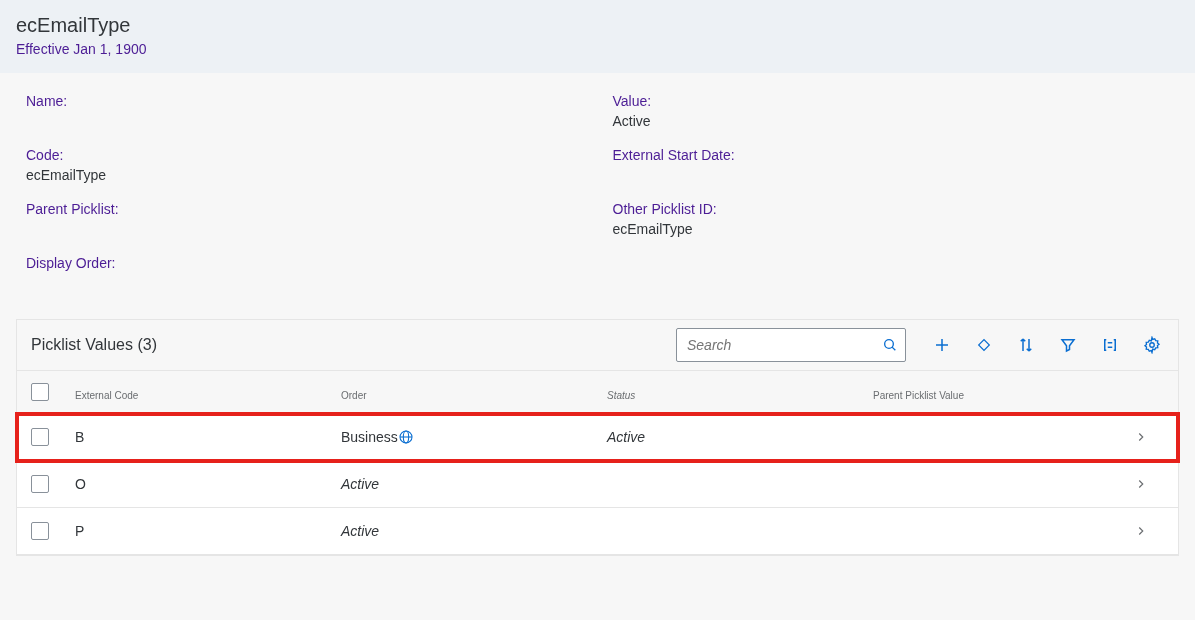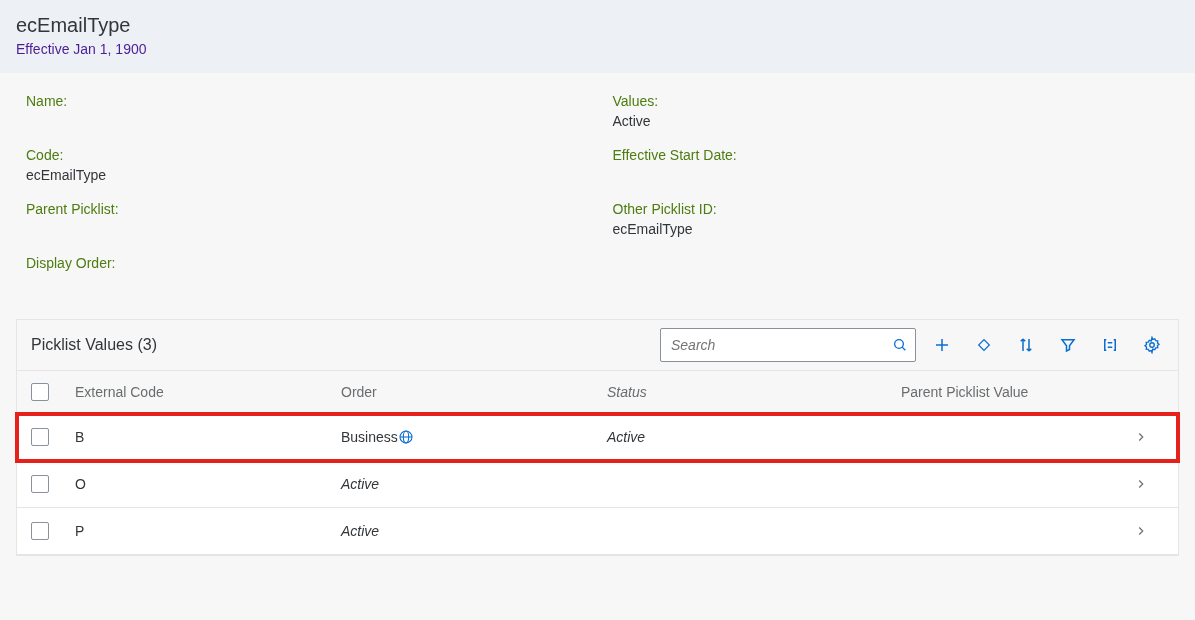--- a/index.html
+++ b/index.html
@@ -27,50 +27,51 @@
   }
   .details {
     padding: 20px 26px 30px 26px;
     display: grid;
     grid-template-columns: 1fr 1fr;
     column-gap: 30px;
     row-gap: 18px;
   }
   .field-label {
     font-size: 14px;
-    color: #4d7c0f;
+    color: #4c1d95;
     margin-bottom: 4px;
   }
   .field-value {
     font-size: 14px;
     color: #32363a;
   }
   .field-block { min-height: 34px; }
 
   .panel {
     margin: 0 16px 0 16px;
     background: #fff;
     border: 1px solid #e5e5e5;
   }
   .panel-header {
     display: flex;
     align-items: center;
     background: #f7f7f7;
     border-bottom: 1px solid #e5e5e5;
     padding: 8px 14px;
+    gap: 10px;
   }
   .panel-title {
     font-size: 16px;
     color: #32363a;
     flex: 0 0 auto;
     margin-right: auto;
   }
   .search-wrap {
     position: relative;
-    width: 256px;
+    width: 230px;
   }
   .search-input {
     width: 100%;
     height: 34px;
     border: 1px solid #89919a;
     border-radius: 2px;
     padding: 0 30px 0 10px;
     font-size: 14px;
     font-style: italic;
     color: #6a6d70;
@@ -93,32 +94,32 @@
     align-items: center;
   }
   .icon-btn {
     width: 24px; height: 24px;
     display: flex; align-items: center; justify-content: center;
     color: #0a6ed1;
     cursor: pointer;
   }
   .table-head {
     display: flex;
-    align-items: center;
+    align-items: flex-end;
     background: #f7f7f7;
     border-bottom: 1px solid #e5e5e5;
     padding: 12px 14px;
-    font-size: 14px;
+    font-size: 10px;
     color: #6a6d70;
   }
   .col-check { width: 44px; flex: 0 0 44px; }
   .col-code { width: 266px; flex: 0 0 266px; }
   .col-label { width: 266px; flex: 0 0 266px; }
   .col-status { width: 266px; flex: 0 0 266px; font-style: italic; }
-  .col-parent { flex: 1 1 auto; margin-left: 28px; }
+  .col-parent { flex: 1 1 auto; }
   .col-nav { width: 30px; flex: 0 0 30px; text-align: right; }
 
   .row {
     display: flex;
     align-items: center;
     padding: 14px 14px;
     border-bottom: 1px solid #e5e5e5;
     font-size: 14px;
     color: #32363a;
     background: #fff;
@@ -159,29 +160,29 @@
   <div class="header-title">ecEmailType</div>
   <div class="header-sub">Effective Jan 1, 1900</div>
 </div>
 
 <div class="details">
   <div class="field-block">
     <div class="field-label">Name:</div>
     <div class="field-value"></div>
   </div>
   <div class="field-block">
-    <div class="field-label">Values:</div>
+    <div class="field-label">Value:</div>
     <div class="field-value">Active</div>
   </div>
   <div class="field-block">
     <div class="field-label">Code:</div>
     <div class="field-value">ecEmailType</div>
   </div>
   <div class="field-block">
-    <div class="field-label">Effective Start Date:</div>
+    <div class="field-label">External Start Date:</div>
   </div>
   <div class="field-block">
     <div class="field-label">Parent Picklist:</div>
     <div class="field-value"></div>
   </div>
   <div class="field-block">
     <div class="field-label">Other Picklist ID:</div>
     <div class="field-value">ecEmailType</div>
   </div>
   <div class="field-block">

